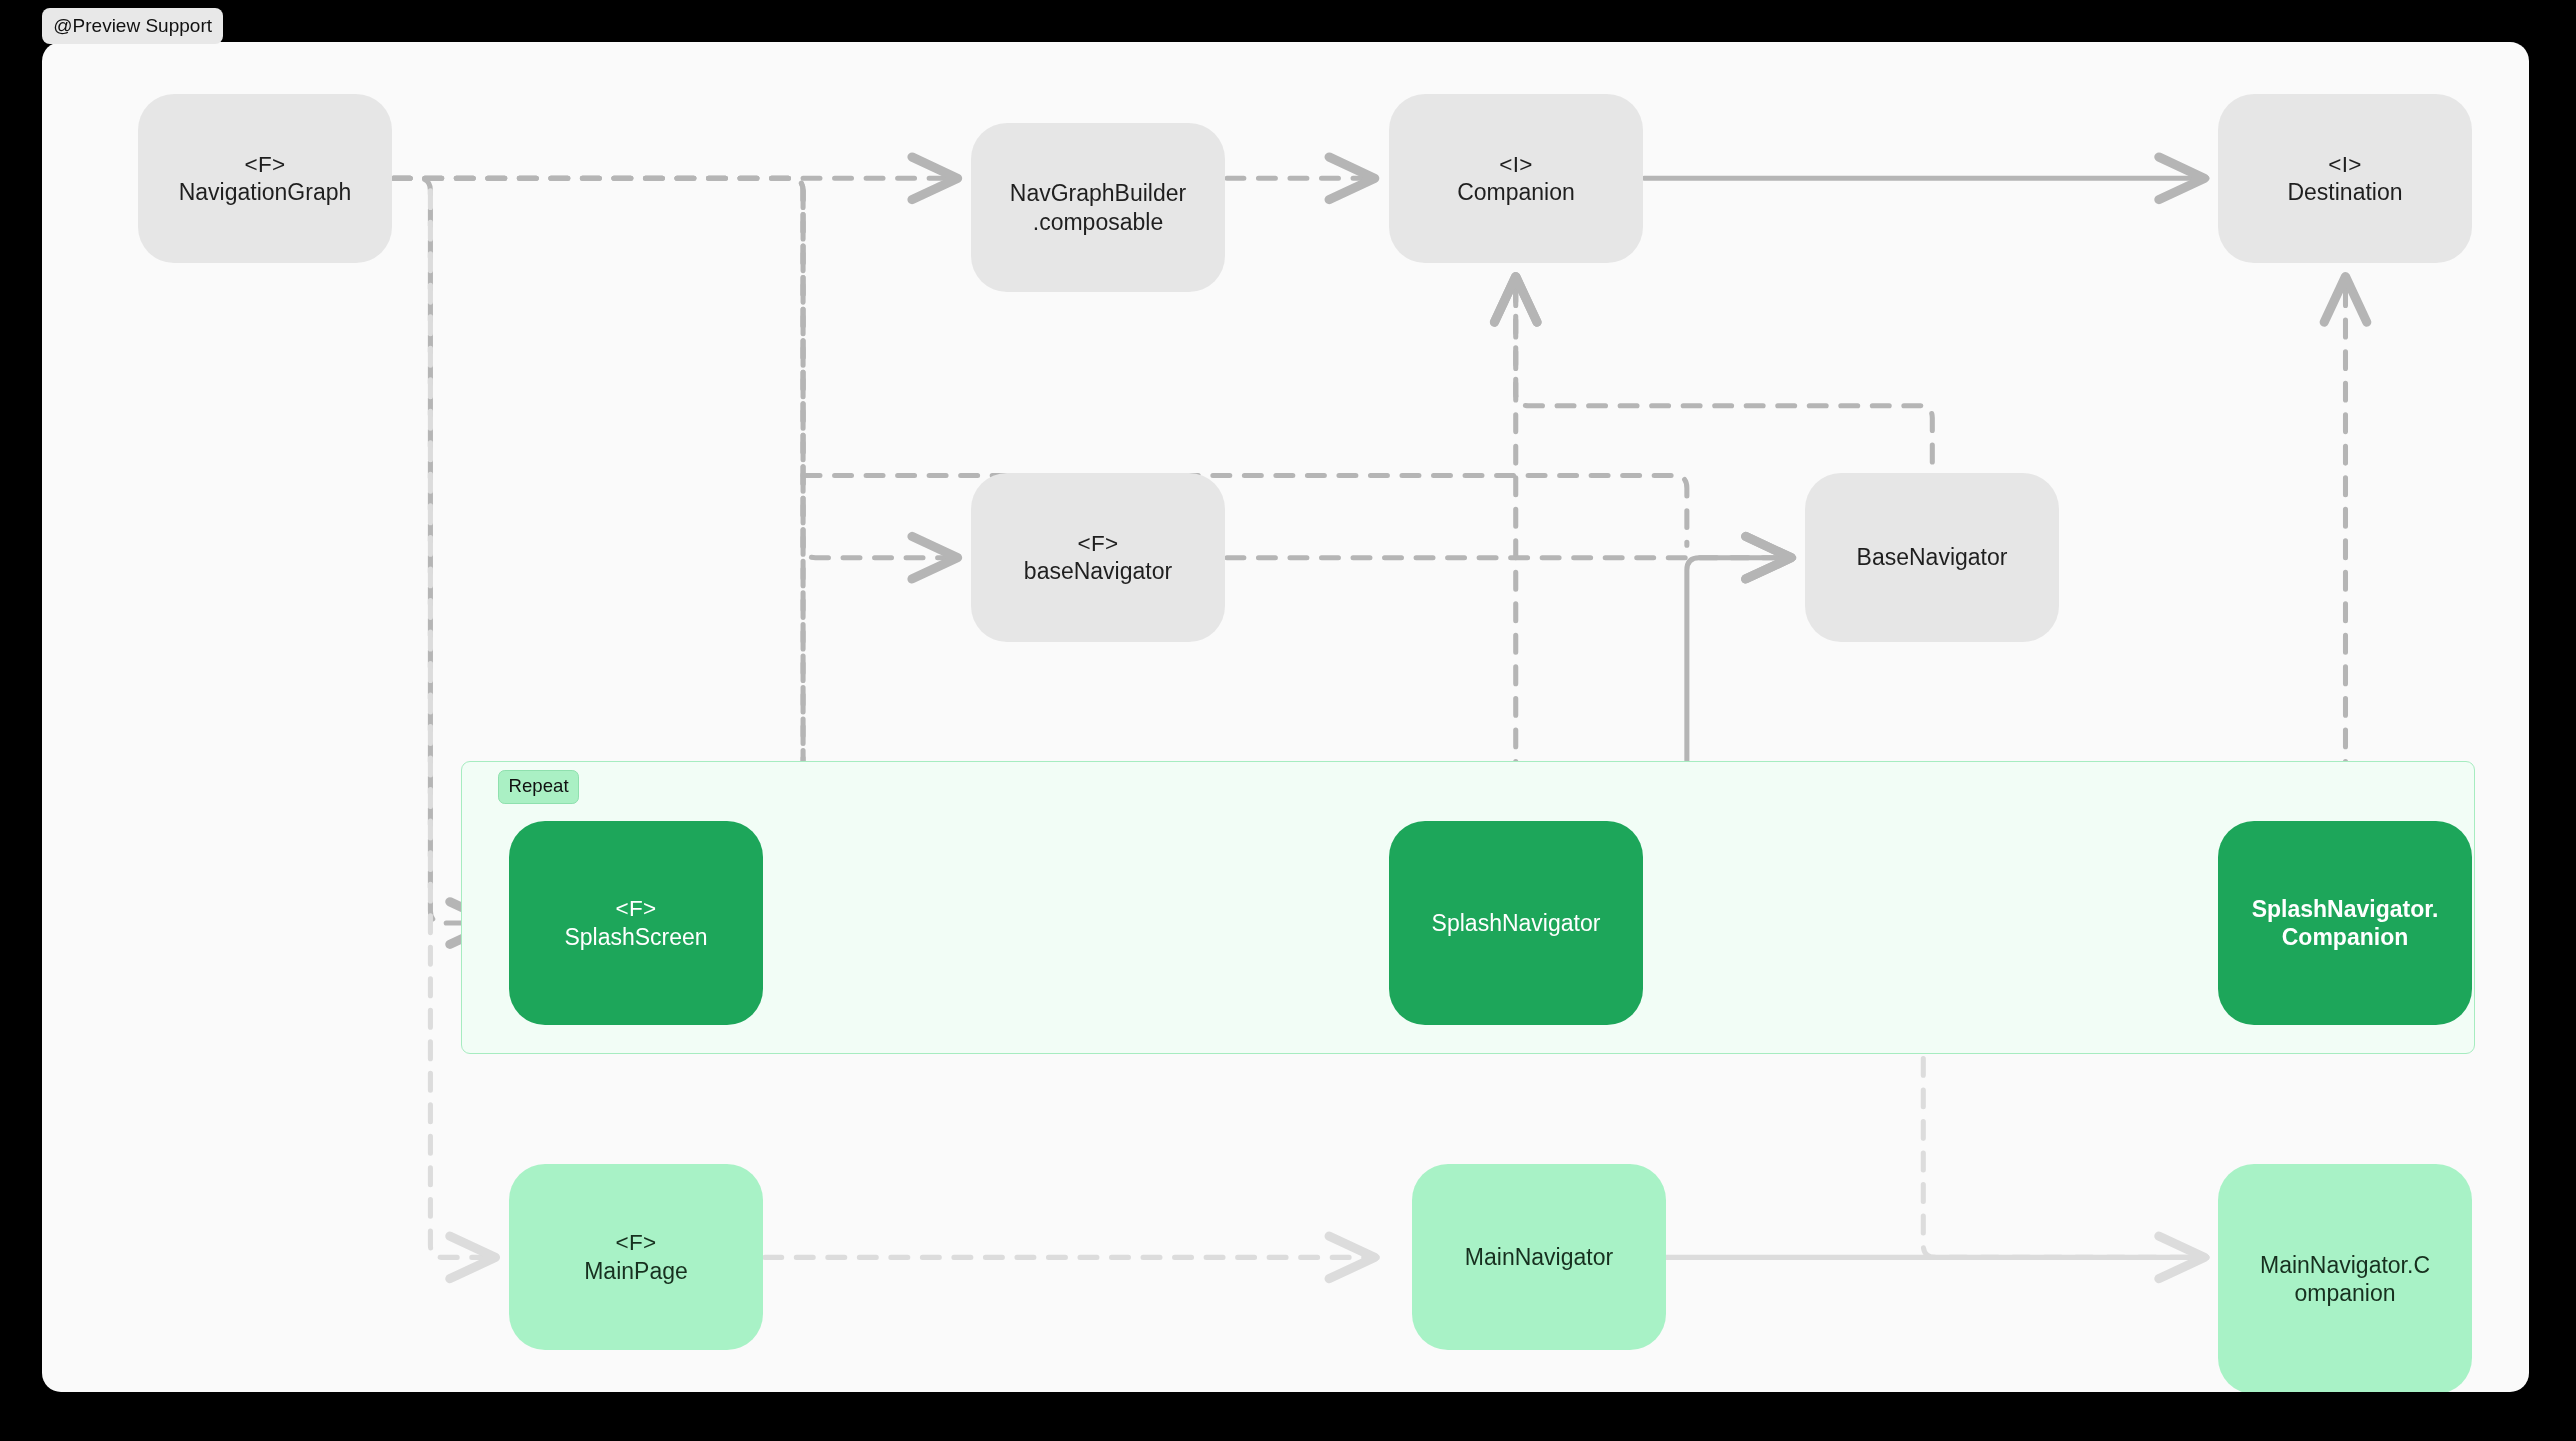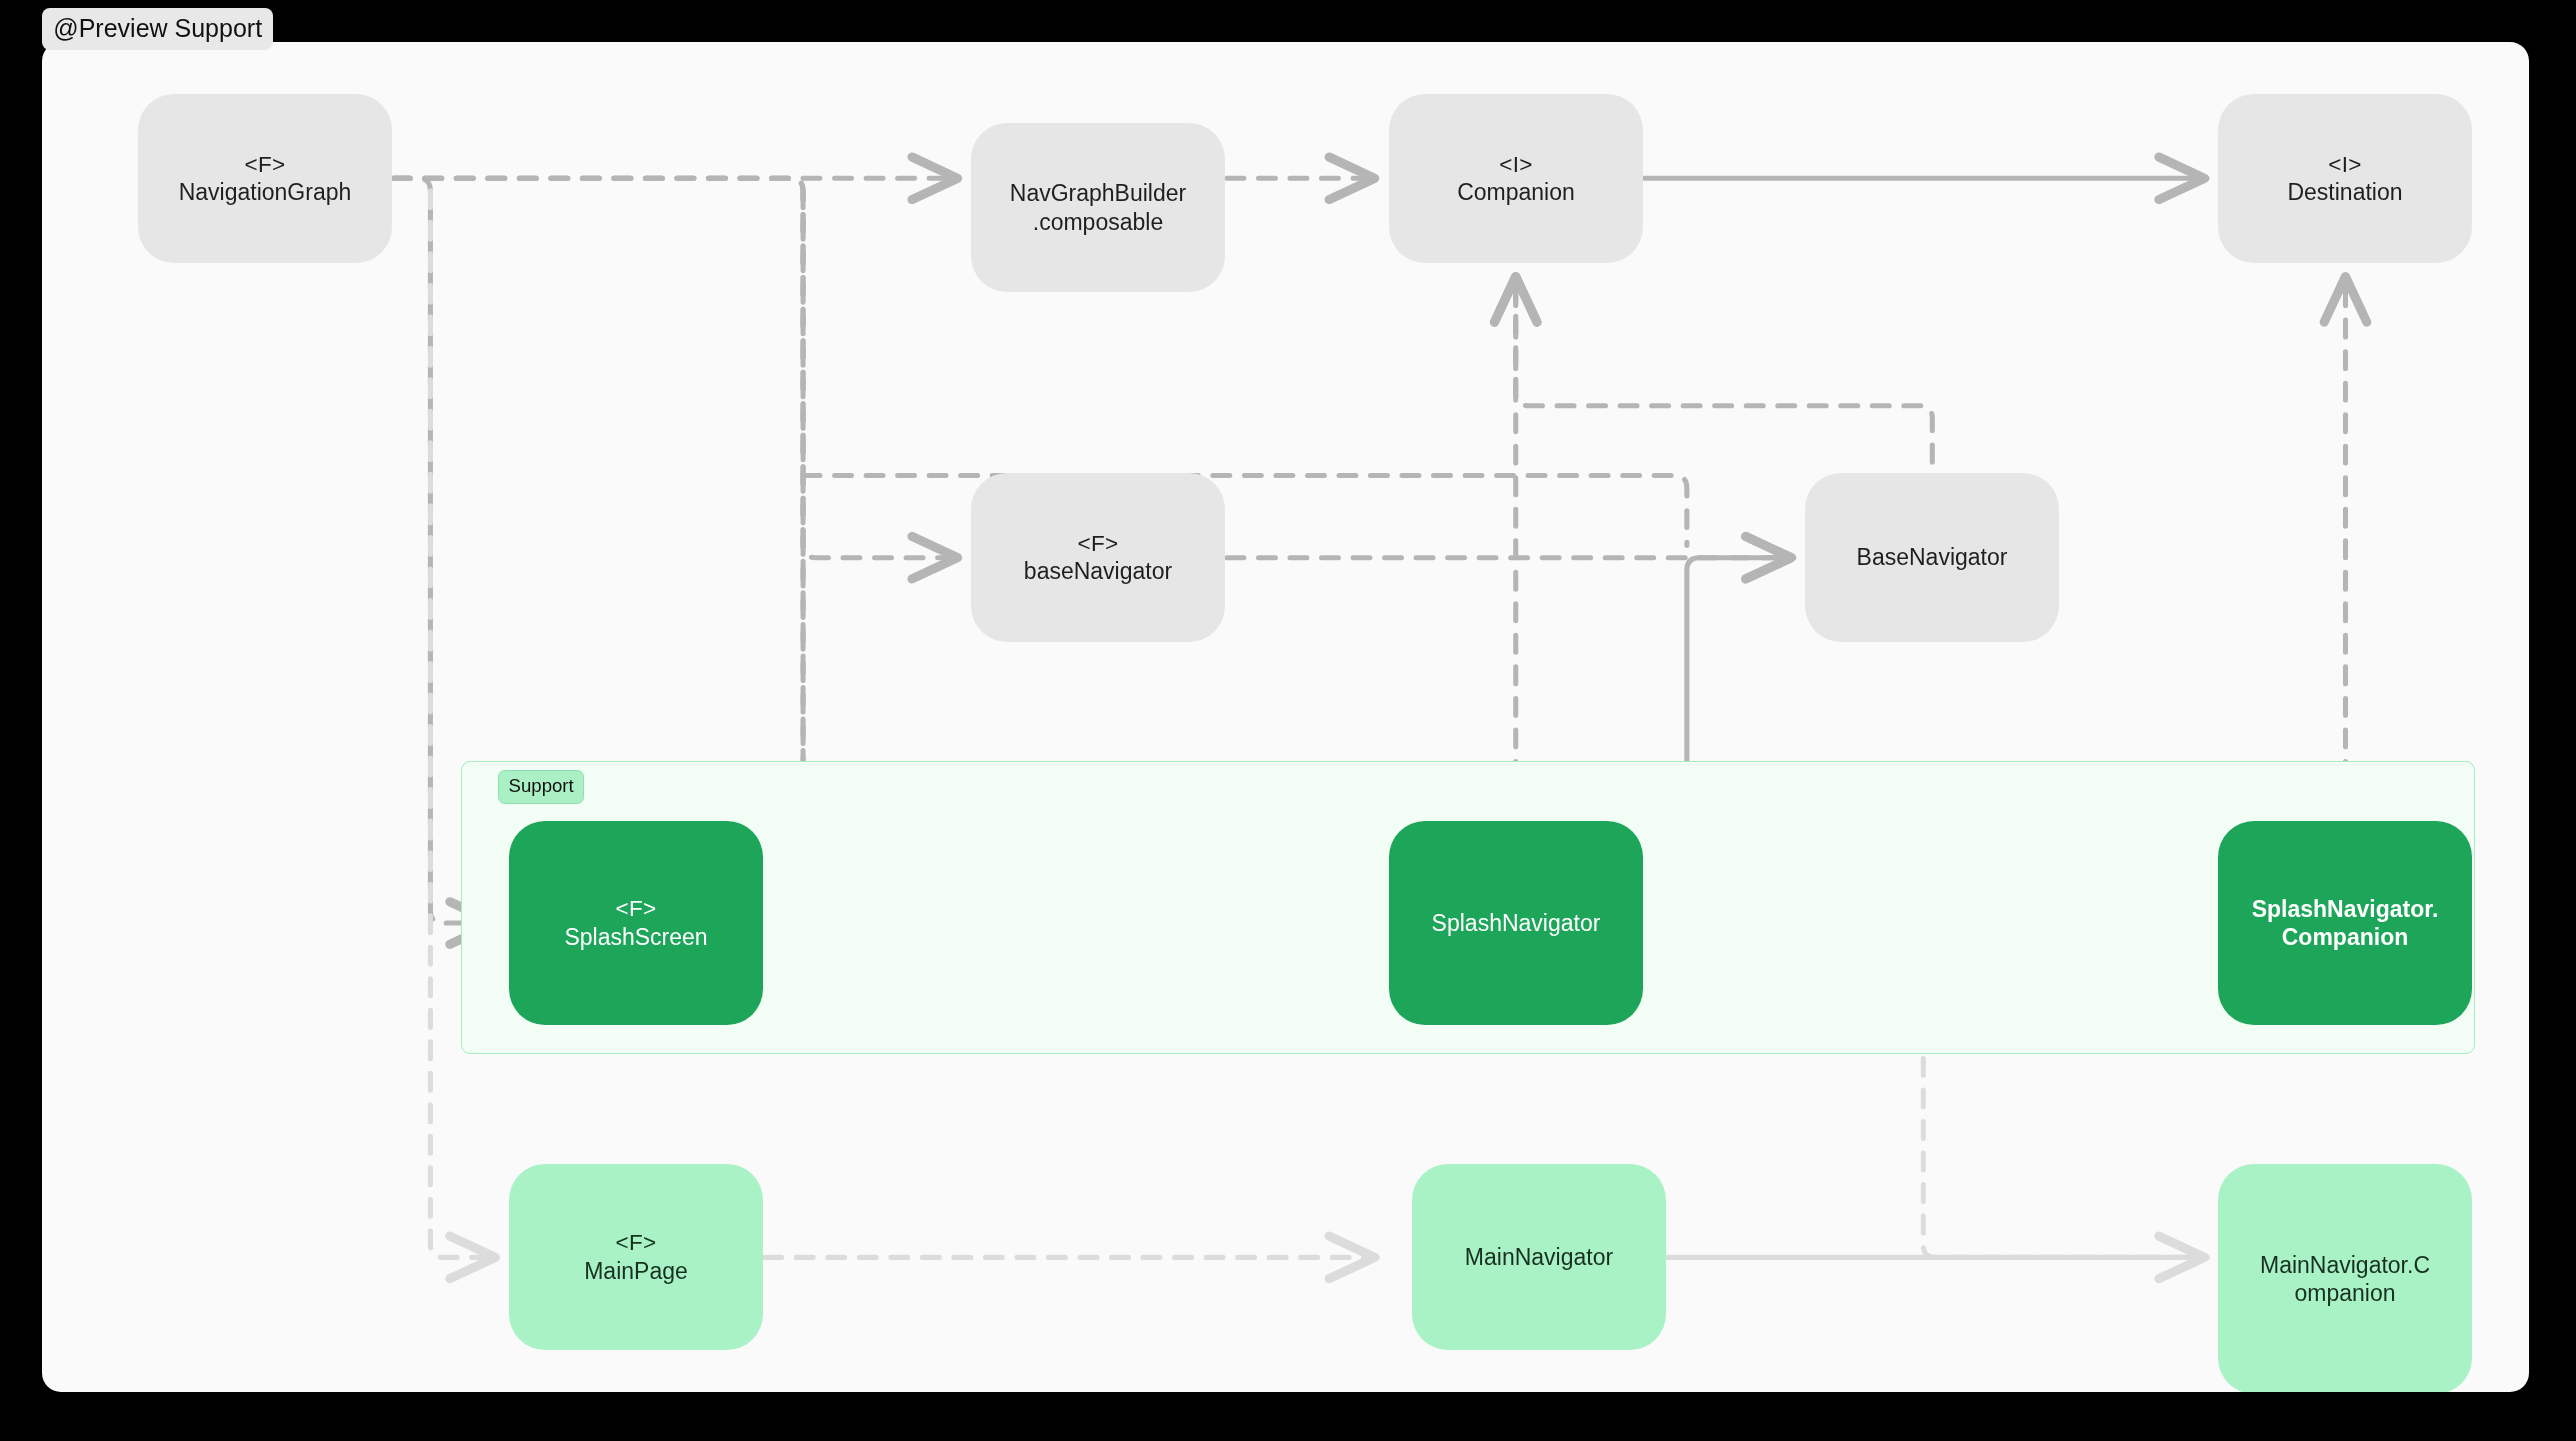--- a/index.html
+++ b/index.html
@@ -17,21 +17,21 @@
     height: 1441px;
     background: #000000;
   }
   
   #preview-badge {
     position: absolute;
     left: 42px;
     top: 7.9px;
     background: #e8e8e8;
     color: #111111;
-    font-size: 25px;
+    font-size: 19px;
     line-height: 1;
     padding: 7.9px 11.3px 9px 11.3px;
     border-radius: 7.9px;
     z-index: 40;
     white-space: nowrap;
     font-family: "Liberation Sans", sans-serif;
   }
   
   #canvas {
     position: absolute;
@@ -167,21 +167,21 @@
 
         <path d="M 2846,1565 L 3320,1565 Q 3342,1565 3342,1587 L 3342,2137 Q 3342,2159 3364,2159 L 3846,2159" stroke="#dcdcdc" stroke-dasharray="30 26"></path>
 
         <path d="M 1284,2159 L 2372,2159" stroke="#dcdcdc" stroke-dasharray="30 26" marker-end="url(#ah-light)"></path>
 
         <path d="M 2846,2159 L 3846,2159" stroke="#dcdcdc" marker-end="url(#ah-light)"></path>
       </g>
     </svg>
 
     <div id="repeat-group"></div>
-    <div id="repeat-label">Support</div>
+    <div id="repeat-label">Repeat</div>
 
     <div id="node-layer">
         <div class="node gray" style="left: 96px; top: 52px; width: 254px; height: 169px;">
           <div class="kind">&lt;F&gt;</div>
           <div class="label">NavigationGraph</div>
         </div>
         <div class="node gray" style="left: 929px; top: 52px; width: 254px; height: 169px; margin-top: 29px;">
           <div class="label">NavGraphBuilder</div>
           <div class="label">.composable</div>
         </div>

